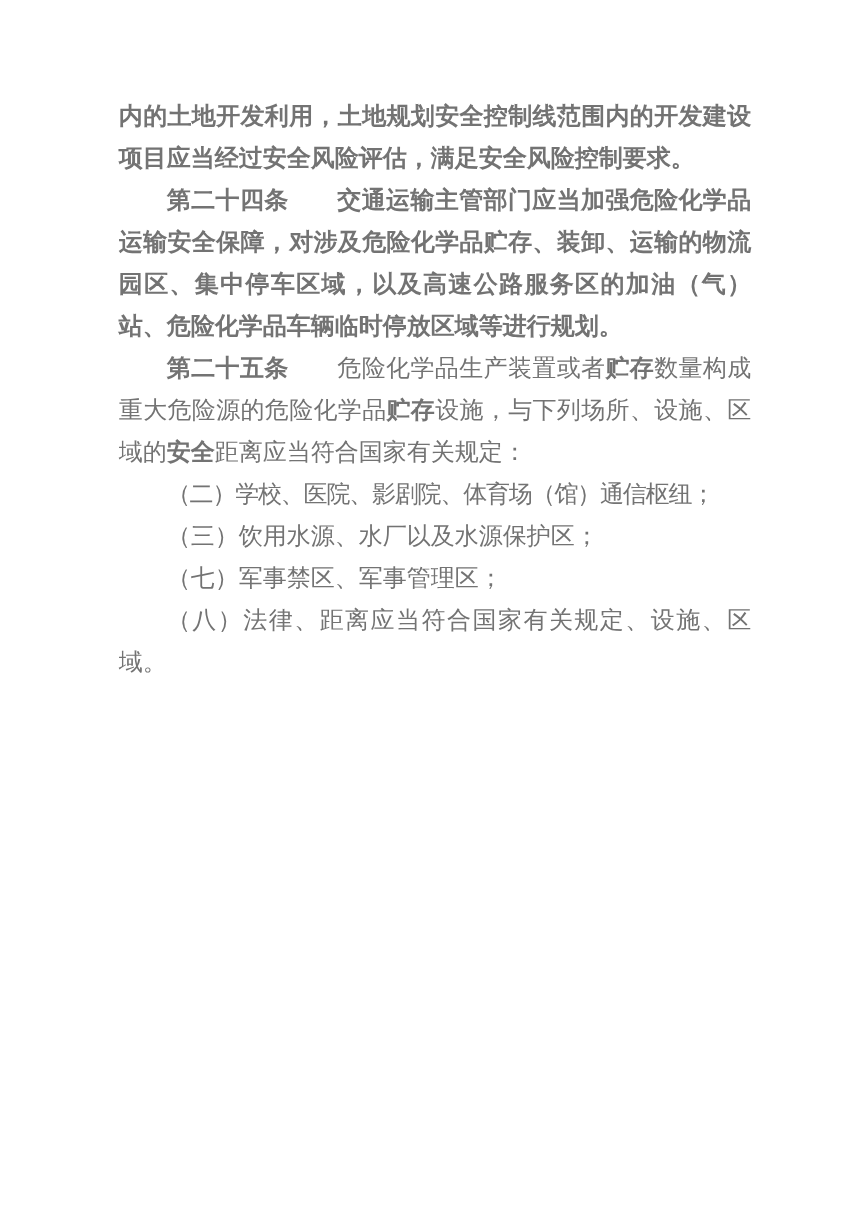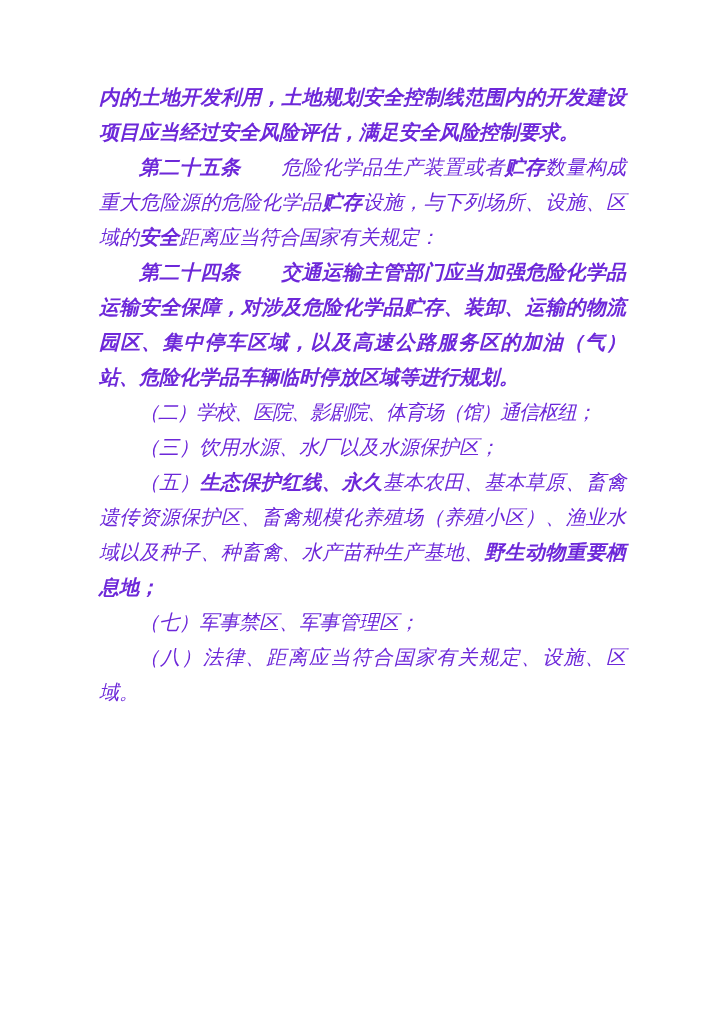--- a/index.html
+++ b/index.html
@@ -17,25 +17,24 @@
     overflow: hidden;
   }
   .textblock {
     position: absolute;
     left: 99px;
     top: 80px;
     width: 527px;
     font-family: "Liberation Serif", serif;
     font-size: 20px;
     line-height: 35px;
-    color: #6d28d9;
+    color: #737373;
     text-align: justify;
     text-justify: inter-character;
     line-break: normal;
-    font-style: italic;
   }
   .para {
     margin: 0;
     padding: 0;
     text-indent: 2em;
   }
   .para.noindent {
     text-indent: 0;
   }
   .song {
@@ -51,31 +50,30 @@
   }
 </style>
 </head>
 <body>
 
 <div class="page">
   <div class="textblock">
 
     <p class="para noindent"><span class="hei">内的土地开发利用，土地规划安全控制线范围内的开发建设项目应当经过安全风险评估，满足安全风险控制要求。</span></p>
 
+    <p class="para"><span class="hei">第二十四条　　交通运输主管部门应当加强危险化学品运输安全保障，对涉及危险化学品贮存、装卸、运输的物流园区、集中停车区域，以及高速公路服务区的加油（气）站、危险化学品车辆临时停放区域等进行规划。</span></p>
+
     <p class="para"><span class="hei">第二十五条　　</span><span class="song">危险化学品生产装置或者</span><span class="hei">贮存</span><span class="song">数量构成重大危险源的危险化学品</span><span class="hei">贮存</span><span class="song">设施，与下列场所、设施、区域的</span><span class="hei">安全</span><span class="song">距离应当符合国家有关规定：</span></p>
-
-    <p class="para"><span class="hei">第二十四条　　交通运输主管部门应当加强危险化学品运输安全保障，对涉及危险化学品贮存、装卸、运输的物流园区、集中停车区域，以及高速公路服务区的加油（气）站、危险化学品车辆临时停放区域等进行规划。</span></p>
 
 
     <p class="para tight"><span class="song">（二）学校、医院、影剧院、体育场（馆）通信枢纽；</span></p>
 
     <p class="para"><span class="song">（三）饮用水源、水厂以及水源保护区；</span></p>
 
 
-    <p class="para"><span class="song">（五）</span><span class="hei">生态保护红线、永久</span><span class="song">基本农田、基本草原、畜禽遗传资源保护区、畜禽规模化养殖场（养殖小区）、渔业水域以及种子、种畜禽、水产苗种生产基地、</span><span class="hei">野生动物重要栖息地；</span></p>
 
 
     <p class="para"><span class="song">（七）军事禁区、军事管理区；</span></p>
 
     <p class="para"><span class="song">（八）法律、距离应当符合国家有关规定、设施、区域。</span></p>
 
 
   </div>
 </div>
 

